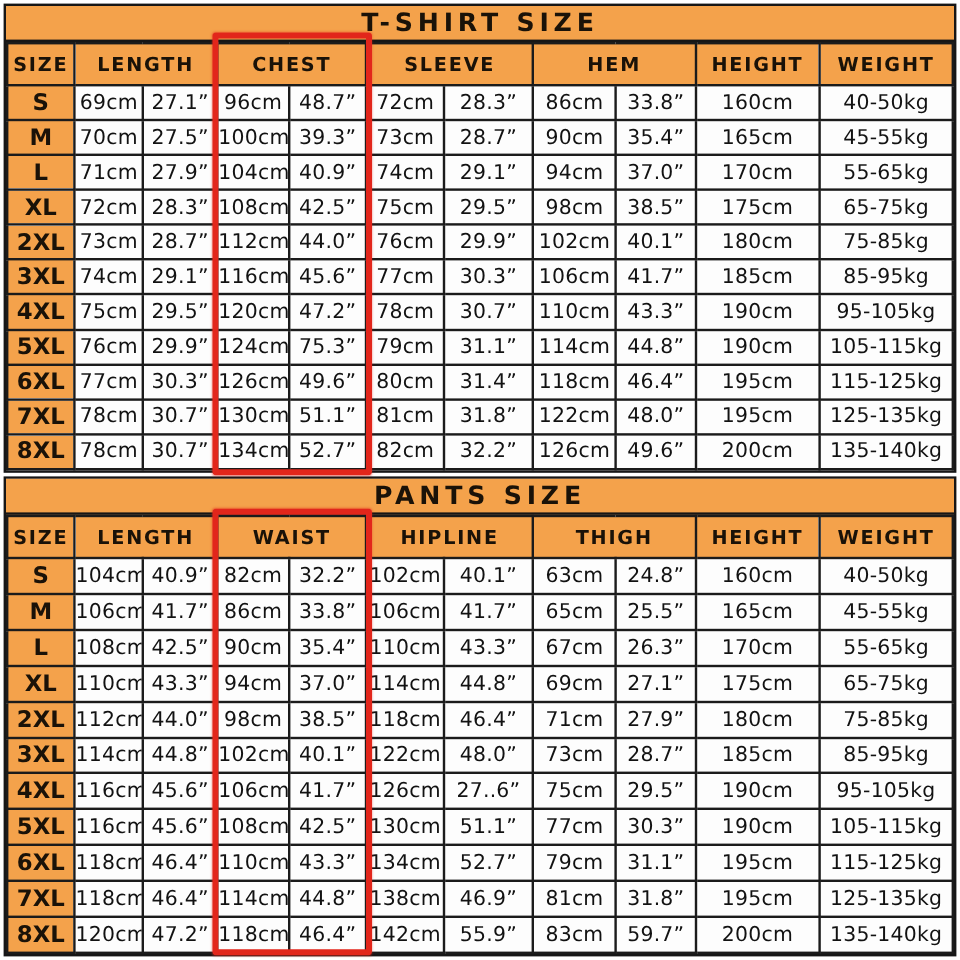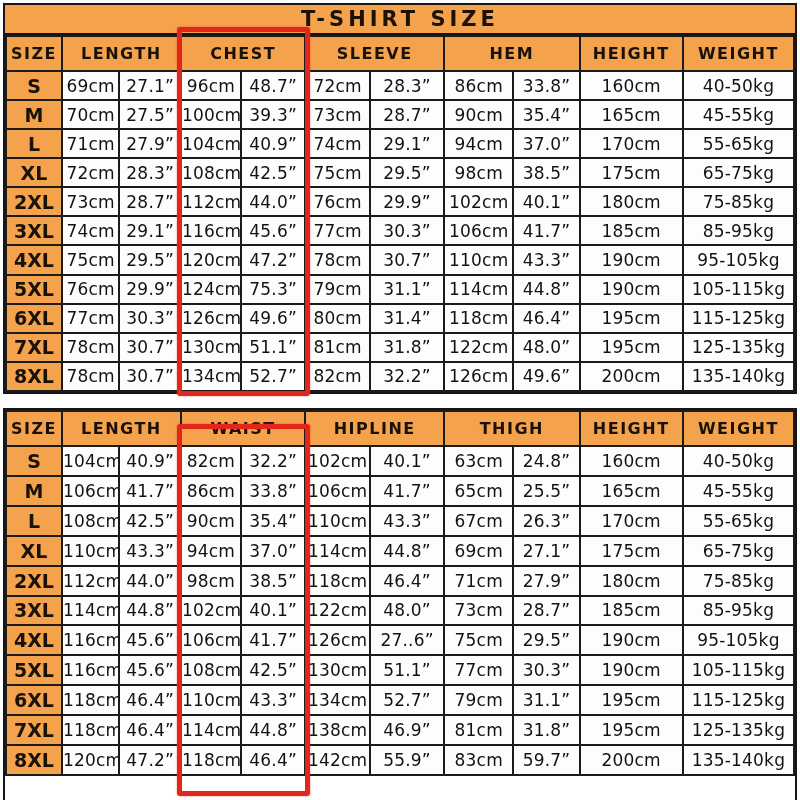--- a/index.html
+++ b/index.html
@@ -12,21 +12,21 @@
     position: relative;
     width: 800px; height: 800px;
     padding: 3px; box-sizing: border-box;
     background: #ffffff;
   }
   .size-table {
     border: 2px solid #161616;
     box-sizing: border-box;
     background: #ffffff;
   }
-  #table-0 { height: 391px; margin-bottom: 14px; }
+  #table-0 { height: 391px; margin-bottom: 3px; }
   #table-1 { height: 400px; }
   .table-title {
     height: 28px; line-height: 28px;
     background: #F4A24B;
     border-bottom: 2px solid #161616;
     text-align: center;
     font-size: 21px; font-weight: bold;
     letter-spacing: 4px;
     color: #1a1208;
   }
@@ -242,20 +242,21 @@
             <td>126cm</td>
             <td>49.6”</td>
             <td>200cm</td>
             <td>135-140kg</td>
           </tr>
         </tbody>
     </table>
   </section>
 
   <section class="size-table" id="table-1">
+    <div class="table-title">PANTS SIZE</div>
     <table class="grid">
       <colgroup>
         <col style="width:7.1%">
           <col style="width:7.3%">
           <col style="width:7.8%">
         <col style="width:7.6%">
           <col style="width:8.2%">
           <col style="width:8.2%">
         <col style="width:9.4%">
           <col style="width:8.8%">

